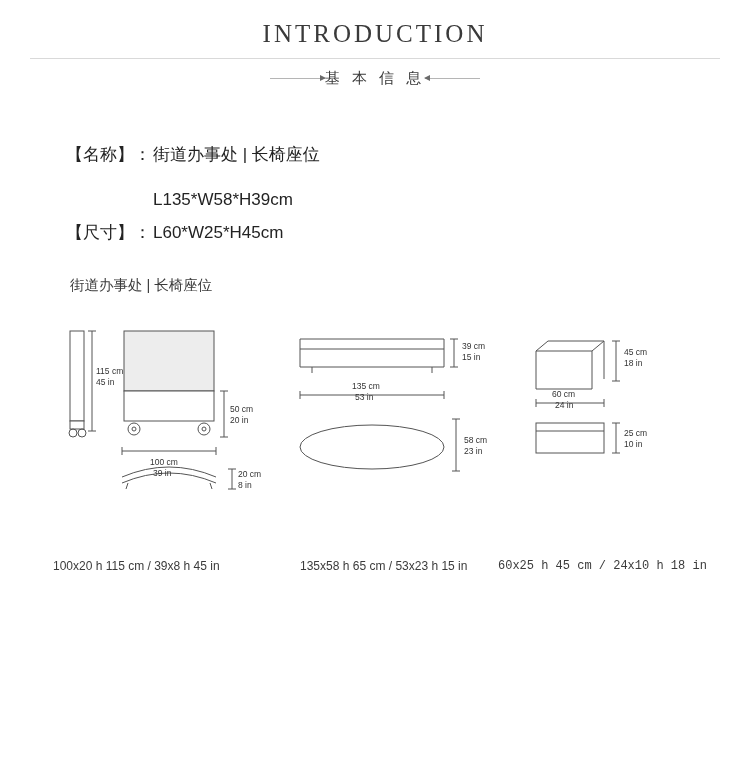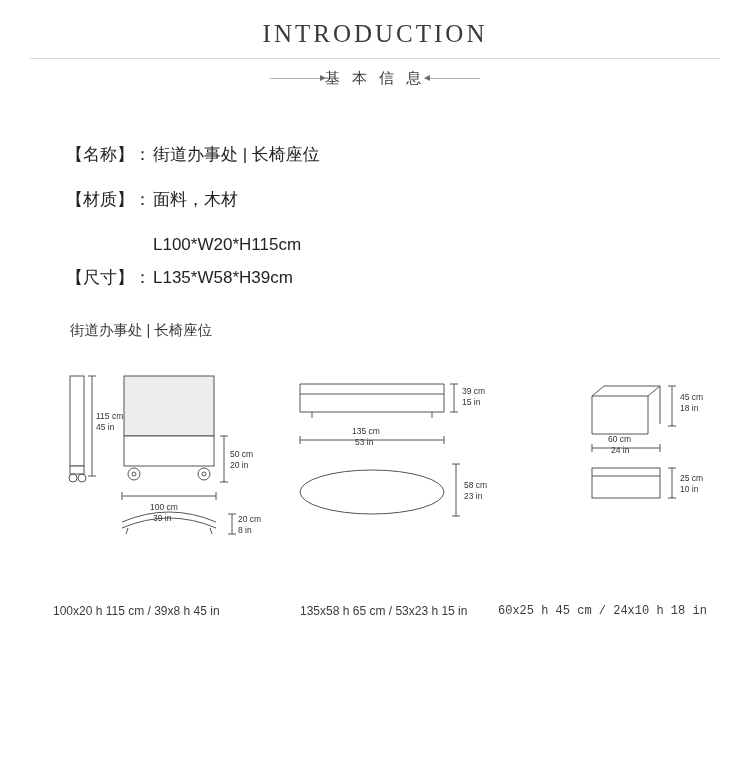--- a/index.html
+++ b/index.html
@@ -146,30 +146,26 @@
 </div>
 
 <div class="specs">
 
   <div class="spec-row">
     <span class="spec-label">【名称】：</span>
     <span class="spec-value">街道办事处 | 长椅座位</span>
   </div>
 
 
-  <div class="spec-row">
-    <span class="spec-label">【材质】：</span>
-    <span class="spec-value">面料，木材</span>
-  </div>
 
   <div class="spec-row">
     <span class="spec-label">【尺寸】：</span>
     <span class="spec-value">
-      <span class="dim-line">L100*W20*H115cm</span>
       <span class="dim-line">L135*W58*H39cm</span>
+      <span class="dim-line">L60*W25*H45cm</span>
     </span>
   </div>
 
 </div>
 
 <div class="product-name">街道办事处 | 长椅座位</div>
 
 <div class="diagrams">
 
   <div class="diagram" style="left:56px;">
@@ -249,21 +245,21 @@
         <text x="170" y="30">39 cm</text>
         <text x="170" y="41">15 in</text>
         <text x="60" y="70">135 cm</text>
         <text x="63" y="81">53 in</text>
         <text x="172" y="124">58 cm</text>
         <text x="172" y="135">23 in</text>
       </g>
     </svg>
   </div>
 
-  <div class="diagram" style="left:568px;">
+  <div class="diagram" style="left:512px;">
     <svg width="180" height="200" viewBox="0 0 180 200">
       <g fill="none" stroke="#555" stroke-width="1">
 
         <path d="M36 22 L92 22 L92 60"></path>
         <path d="M36 22 L24 32 L24 70"></path>
         <path d="M24 32 L80 32 L92 22"></path>
         <path d="M80 32 L80 70"></path>
         <path d="M24 70 L80 70"></path>
 
         <path d="M104 22 L104 62"></path>

